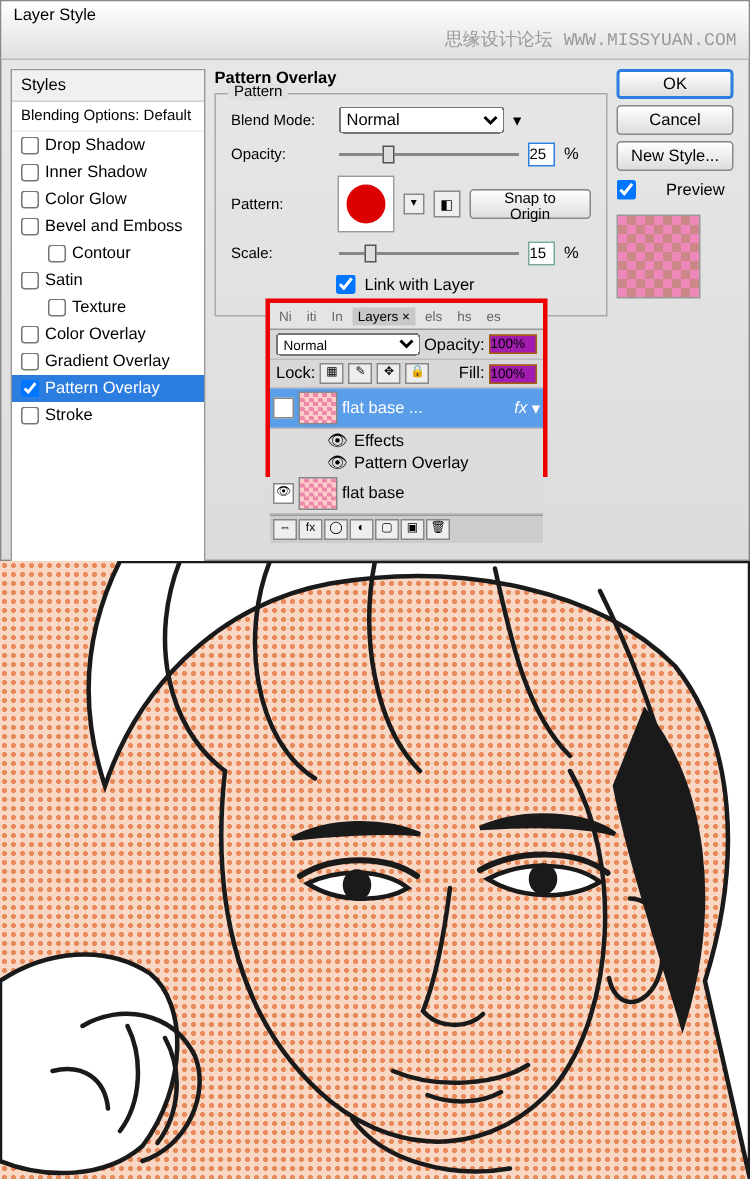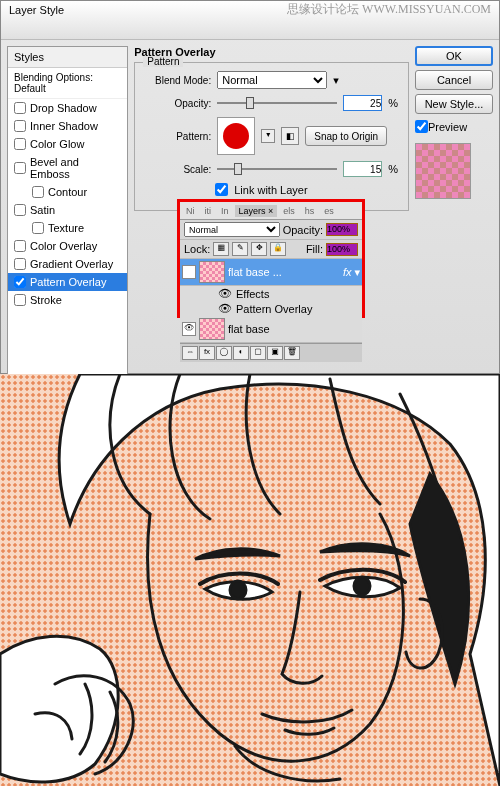--- a/index.html
+++ b/index.html
@@ -12,51 +12,51 @@
 .styles-default{padding:4px 6px;border-bottom:1px solid #eee;font-size:10px}
 .style-item{padding:3px 6px;display:flex;align-items:center;gap:4px;cursor:pointer}
 .style-item input{width:12px;height:12px}
 .style-item.indent{padding-left:24px}
 .style-item.active{background:#2b7de0;color:#fff}
 .center-panel{flex:1;position:relative}
 .section-title{font-weight:bold;margin-bottom:4px}
 .group-box{border:1px solid #aaa;padding:8px 10px;position:relative;background:transparent}
 .group-label{position:absolute;top:-7px;left:8px;background:#e0e0e0;padding:0 4px;font-size:10px}
 .row{display:flex;align-items:center;gap:6px;margin-bottom:6px}
-.row label{width:66px;text-align:right;font-size:10px}
+.row label{width:66px;text-align:left;font-size:10px}
 select{height:18px;font-size:11px;flex:1;max-width:110px}
 .slider-track{width:120px;height:2px;background:#888;position:relative}
 .slider-thumb{position:absolute;top:-5px;width:8px;height:12px;background:#ddd;border:1px solid #555}
-.num-input{width:39px;height:16px;border:1px solid #7a9;background:#fff;text-align:right;font-size:10px}
+.num-input{width:18px;height:16px;border:1px solid #7a9;background:#fff;text-align:left;font-size:10px}
 .pattern-swatch{width:38px;height:38px;border:1px solid #999;background:#fff;display:flex;align-items:center;justify-content:center}
 .red-dot{width:26px;height:26px;background:#d00;border-radius:50%}
 .arrow-btn{width:14px;height:14px;border:1px solid #888;background:#eee;font-size:8px;text-align:center}
 .small-btn{width:18px;height:18px;border:1px solid #888;background:#eee;font-size:9px}
 .pill-btn{height:20px;padding:0 8px;border:1px solid #888;background:linear-gradient(#fff,#ddd);border-radius:3px;font-size:10px}
 .right-panel{width:82px;display:flex;flex-direction:column;gap:4px;align-items:flex-start}
 .right-btn{width:78px;height:20px;border:1px solid #888;background:linear-gradient(#fff,#ddd);border-radius:3px;font-size:11px}
 .right-btn.primary{border:2px solid #2b7de0}
-.preview-check{display:flex;align-items:center;gap:0;margin-top:2px}
+.preview-check{display:flex;align-items:center;gap:20px;margin-top:2px}
 .preview-swatch{width:56px;height:56px;border:1px solid #999;margin-top:6px;background:repeating-conic-gradient(#c88 0 25%,#e8b 0 50%) 0 0/12px 12px}
 .layers-panel{position:absolute;left:176px;top:198px;width:188px;height:119px;border:3px solid #e00;background:#d8d8d8;font-size:10px}
 .lp-tabs{display:flex;background:#e4e4e4;border-bottom:1px solid #999;height:18px;align-items:center;padding:0 2px;gap:2px}
 .lp-tab{padding:1px 4px;font-size:9px;color:#666}
 .lp-tab.active{background:#c8c8c8;color:#000}
 .lp-row{display:flex;align-items:center;gap:3px;padding:2px 4px;border-bottom:1px solid #bbb}
 .lp-row select{height:15px;font-size:9px;width:60px}
 .lp-mini{width:32px;height:13px;border:1px solid #a16207;background:#a21caf;font-size:9px;text-align:left}
 .lp-layers{background:#dcdcdc}
 .lp-layer{display:flex;align-items:center;padding:2px;gap:3px;border-bottom:1px solid #bbb}
 .lp-layer.sel{background:#5a9de8;color:#fff}
 .lp-eye{width:14px;height:14px;border:1px solid #888;background:#fff;font-size:8px;text-align:center}
 .lp-thumb{width:26px;height:22px;border:1px solid #888;background:repeating-conic-gradient(#e8a 0 25%,#fcc 0 50%) 0 0/6px 6px}
 .lp-effect{padding:1px 4px 1px 38px;display:flex;align-items:center;gap:4px;font-size:9px}
 .lp-bottom{display:flex;gap:1px;padding:2px;background:#ccc;border-top:1px solid #999}
 .lp-ico{width:16px;height:14px;border:1px solid #888;background:#eee;font-size:8px;text-align:center}
-.watermark{position:absolute;top:0;right:8px;color:#999;font-size:12px;font-family:Liberation Serif, serif}
+.watermark{position:absolute;top:17px;right:8px;color:#999;font-size:12px;font-family:Liberation Mono, monospace}
 .illustration{width:500px;height:412px;position:relative;overflow:hidden;background:#fff}
 .halftone{position:absolute;inset:0;background:radial-gradient(circle,#e88a5a 1.5px,transparent 1.8px) 0 0/6px 6px,#f8d8c4}
 svg.lines{position:absolute;inset:0}
 </style>
 </head>
 <body>
 
 <div class="dialog">
   <div class="watermark">思缘设计论坛  WWW.MISSYUAN.COM</div>
   <div class="titlebar">

